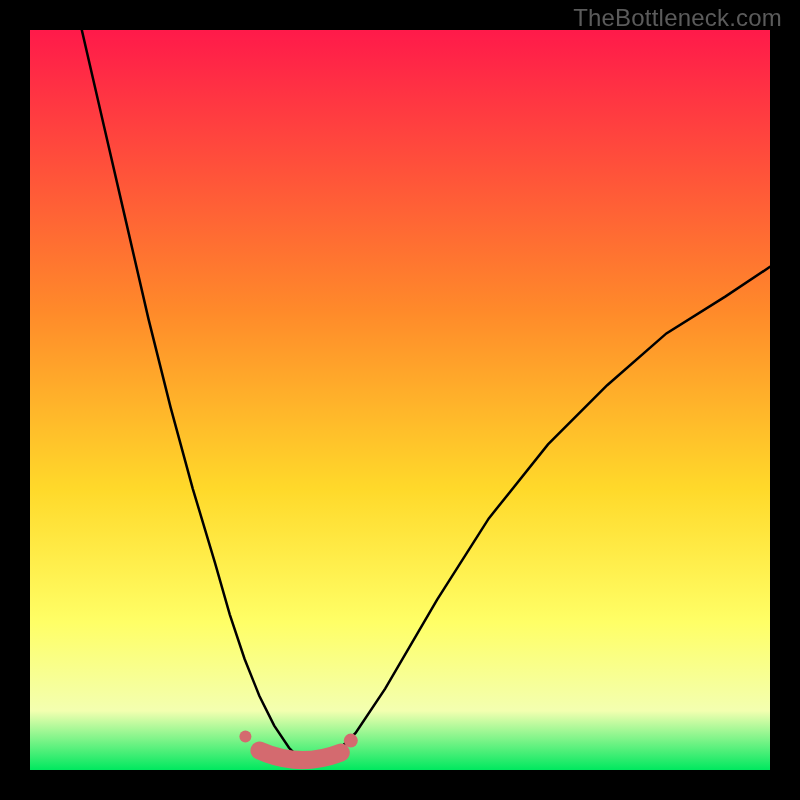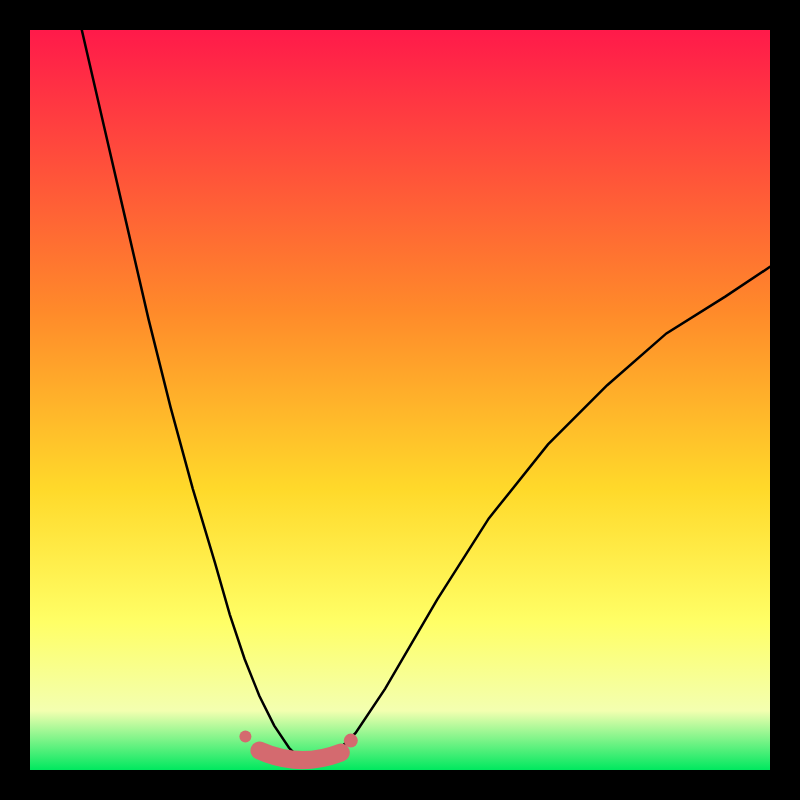--- a/index.html
+++ b/index.html
@@ -33,20 +33,21 @@
     letter-spacing: 0.2px;
     z-index: 10;
   }
   svg { display: block; }
 </style>
 </head>
 <body>
 
 <div class="frame">
 
+  <div class="watermark">TheBottleneck.com</div>
 
   <div class="plot-area">
     <svg id="chart-svg" width="740" height="740" viewBox="0 0 740 740">
       <defs>
         <linearGradient id="bg-grad" x1="0" y1="0" x2="0" y2="1">
           <stop id="g1" offset="0%" stop-color="#ff1a4a"></stop>
           <stop id="g2" offset="38%" stop-color="#ff8a2a"></stop>
           <stop id="g3" offset="62%" stop-color="#ffd92a"></stop>
           <stop id="g4" offset="80%" stop-color="#ffff66"></stop>
           <stop id="g4b" offset="92%" stop-color="#f3ffb0"></stop>

